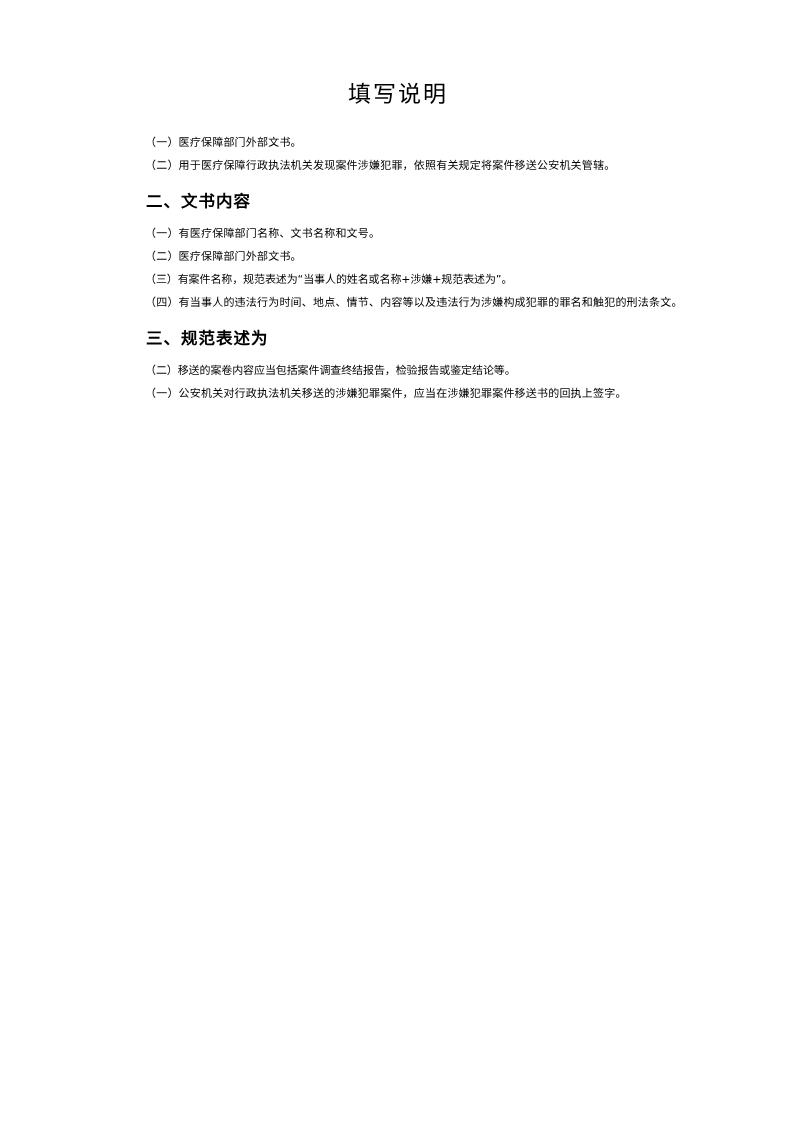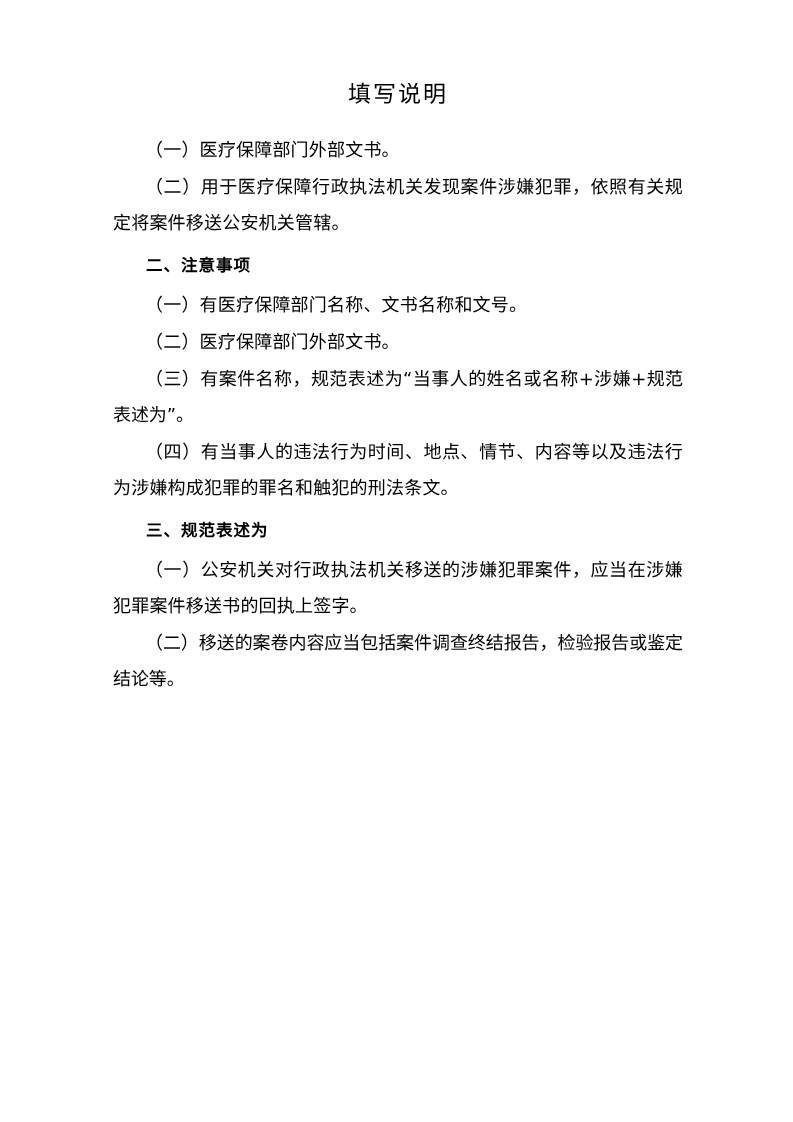--- a/index.html
+++ b/index.html
@@ -41,21 +41,21 @@
     font-family: "DejaVu Serif", "Liberation Serif", serif;
     font-size: 16.5px;
     font-weight: 700;
     letter-spacing: 1px;
     margin: 11px 0 6px 0;
     text-indent: 33px;
     line-height: 1.75;
   }
   .para {
     font-family: "DejaVu Sans", "Liberation Sans", sans-serif;
-    font-size: 18px;
+    font-size: 11px;
     line-height: 2.0;
     margin: 0 0 1px 0;
     text-indent: 32px;
     text-align: justify;
     text-justify: inter-ideograph;
     letter-spacing: 0.2px;
   }
   .para.tight {
     letter-spacing: -0.1px;
   }
@@ -67,27 +67,27 @@
   <div class="doc-body">
 
     <h1 class="doc-title">填写说明</h1>
 
     <div>
       <p class="para">（一）医疗保障部门外部文书。</p>
       <p class="para">（二）用于医疗保障行政执法机关发现案件涉嫌犯罪，依照有关规定将案件移送公安机关管辖。</p>
     </div>
 
     <div>
-      <div class="section-heading">二、注意事项</div>
+      <div class="section-heading">二、文书内容</div>
       <p class="para">（一）有医疗保障部门名称、文书名称和文号。</p>
       <p class="para">（二）医疗保障部门外部文书。</p>
       <p class="para tight">（三）有案件名称，规范表述为“当事人的姓名或名称+涉嫌+规范表述为”。</p>
       <p class="para">（四）有当事人的违法行为时间、地点、情节、内容等以及违法行为涉嫌构成犯罪的罪名和触犯的刑法条文。</p>
     </div>
 
     <div>
       <div class="section-heading">三、规范表述为</div>
+      <p class="para tight">（二）移送的案卷内容应当包括案件调查终结报告，检验报告或鉴定结论等。</p>
       <p class="para">（一）公安机关对行政执法机关移送的涉嫌犯罪案件，应当在涉嫌犯罪案件移送书的回执上签字。</p>
-      <p class="para tight">（二）移送的案卷内容应当包括案件调查终结报告，检验报告或鉴定结论等。</p>
     </div>
 
   </div>
 </div>
 
 </body></html>

